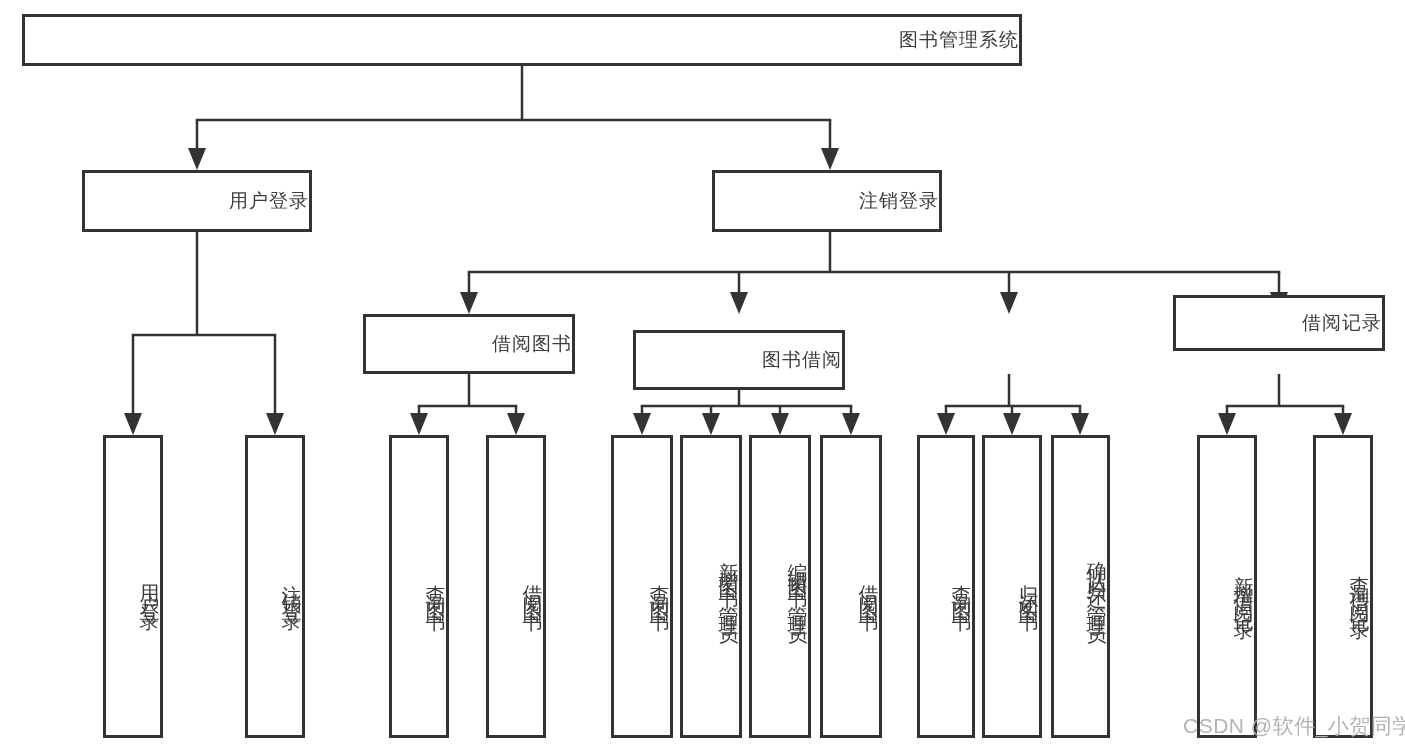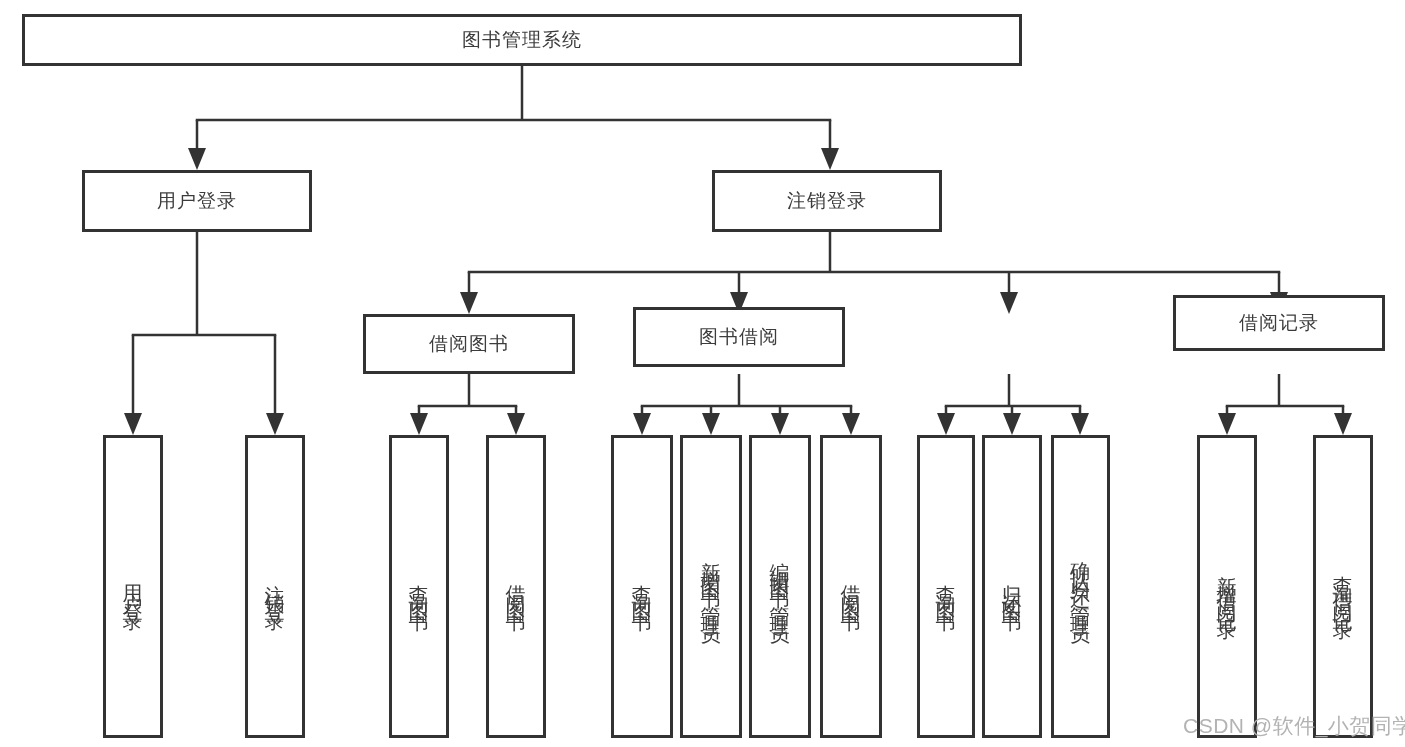--- a/index.html
+++ b/index.html
@@ -21,21 +21,21 @@
     top: 0;
     z-index: 1;
   }
   .node {
     position: absolute;
     box-sizing: border-box;
     background: #ffffff;
     border: 3px solid #333333;
     display: flex;
     align-items: center;
-    justify-content: center;
+    justify-content: flex-end;
     color: #3c3c3c;
     z-index: 2;
   }
   .hbox {
     font-size: 19px;
     letter-spacing: 1px;
     white-space: nowrap;
   }
   .vbox {
     font-size: 20px;
@@ -132,21 +132,21 @@
   <div class="node hbox" style="left:82px;top:170px;width:230px;height:62px">
     <span>用户登录</span>
   </div>
   <div class="node hbox" style="left:712px;top:170px;width:230px;height:62px">
     <span>注销登录</span>
   </div>
 
   <div class="node hbox" style="left:363px;top:314px;width:212px;height:60px">
     <span>借阅图书</span>
   </div>
-  <div class="node hbox" style="left:633px;top:307px;width:212px;height:60px">
+  <div class="node hbox" style="left:633px;top:330px;width:212px;height:60px">
     <span>图书借阅</span>
   </div>
   <div class="node hbox" style="left:1173px;top:295px;width:212px;height:56px">
     <span>借阅记录</span>
   </div>
 
   <div class="node vbox" style="left:103px;top:435px;width:60px;height:303px">
     <span class="vtext">用户登录</span>
   </div>
   <div class="node vbox" style="left:245px;top:435px;width:60px;height:303px">

